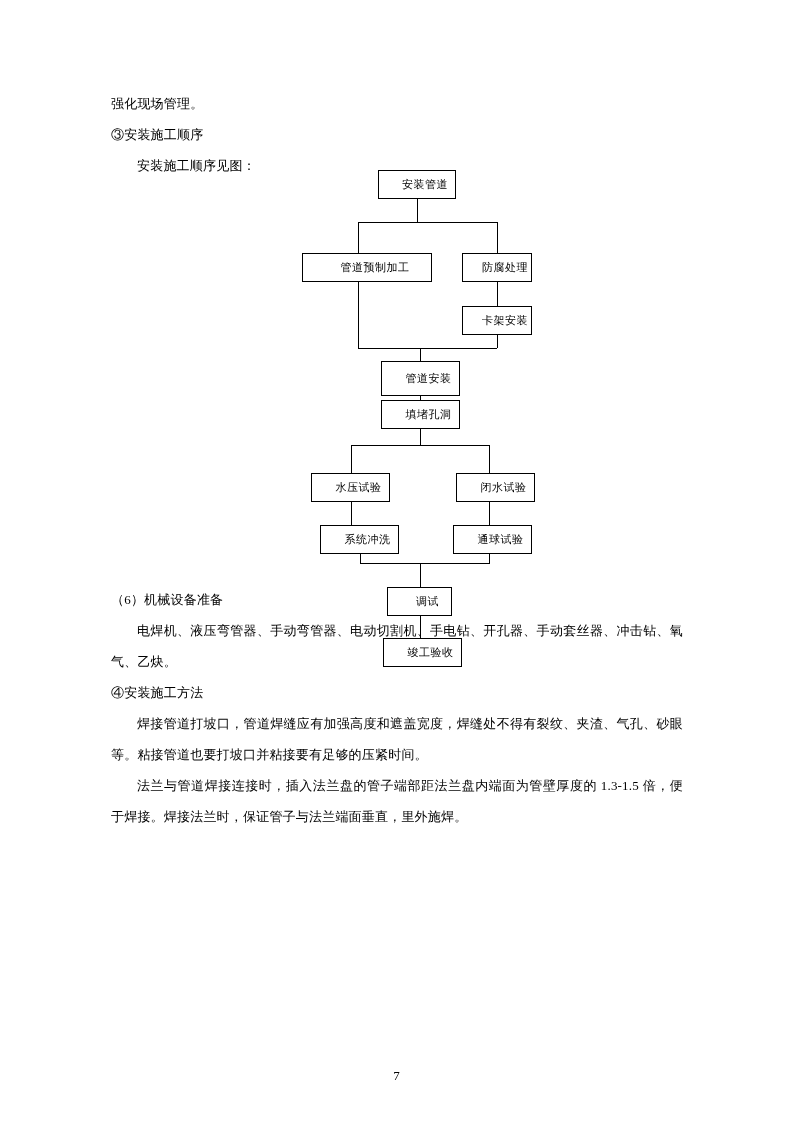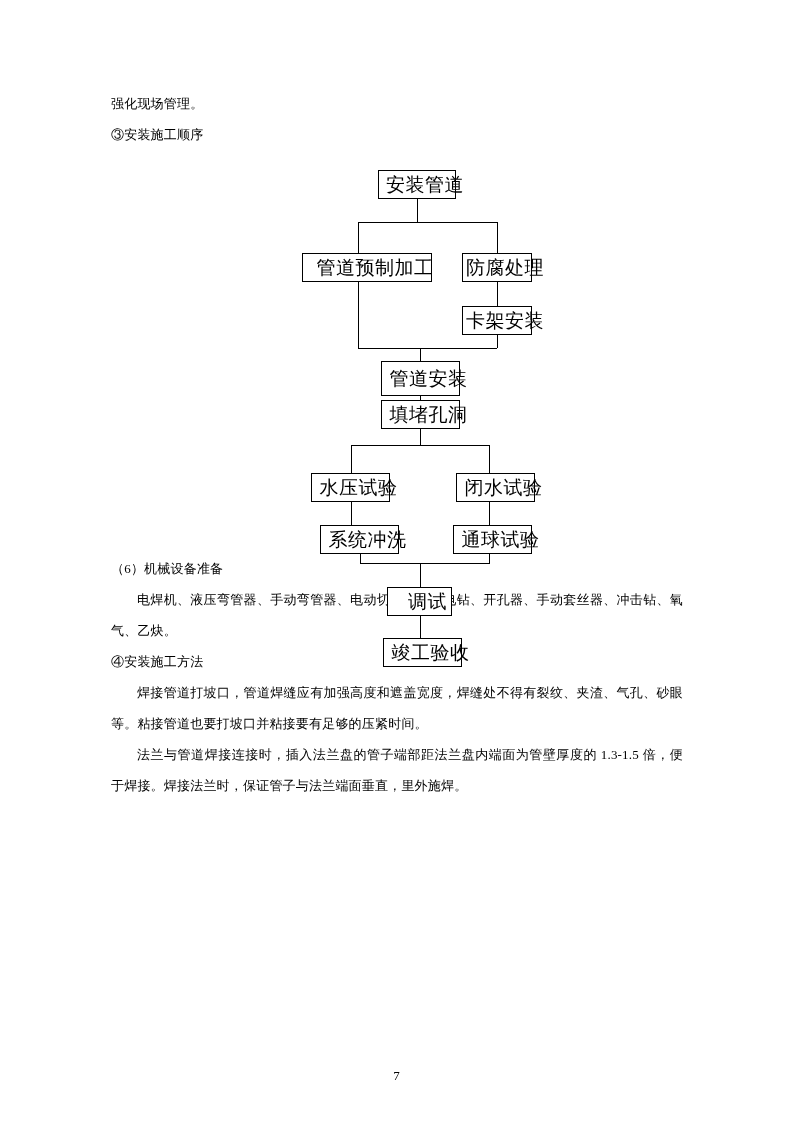--- a/index.html
+++ b/index.html
@@ -45,21 +45,21 @@
     top: 0;
     width: 793px;
     height: 1122px;
     pointer-events: none;
   }
   .fc-box {
     position: absolute;
     box-sizing: border-box;
     border: 1px solid #000000;
     background: #ffffff;
-    font-size: 19px;
+    font-size: 11px;
     line-height: 1;
     display: flex;
     align-items: center;
     justify-content: center;
     letter-spacing: 0.5px;
     white-space: nowrap;
     pointer-events: auto;
     padding-left: 16px;
   }
   .fc-line {
@@ -82,20 +82,21 @@
   }
 </style>
 </head>
 <body>
 
 <div id="page">
 
   <div class="doc-body">
     <p class="para">强化现场管理。</p>
     <p class="para">③安装施工顺序</p>
+    <p class="para indent">安装施工顺序见图：</p>
     <p class="para">&nbsp;</p>
     <p class="para">&nbsp;</p>
     <p class="para">&nbsp;</p>
     <p class="para">&nbsp;</p>
     <p class="para">&nbsp;</p>
     <p class="para">&nbsp;</p>
     <p class="para">&nbsp;</p>
     <p class="para">&nbsp;</p>
     <p class="para">&nbsp;</p>
     <p class="para">&nbsp;</p>

